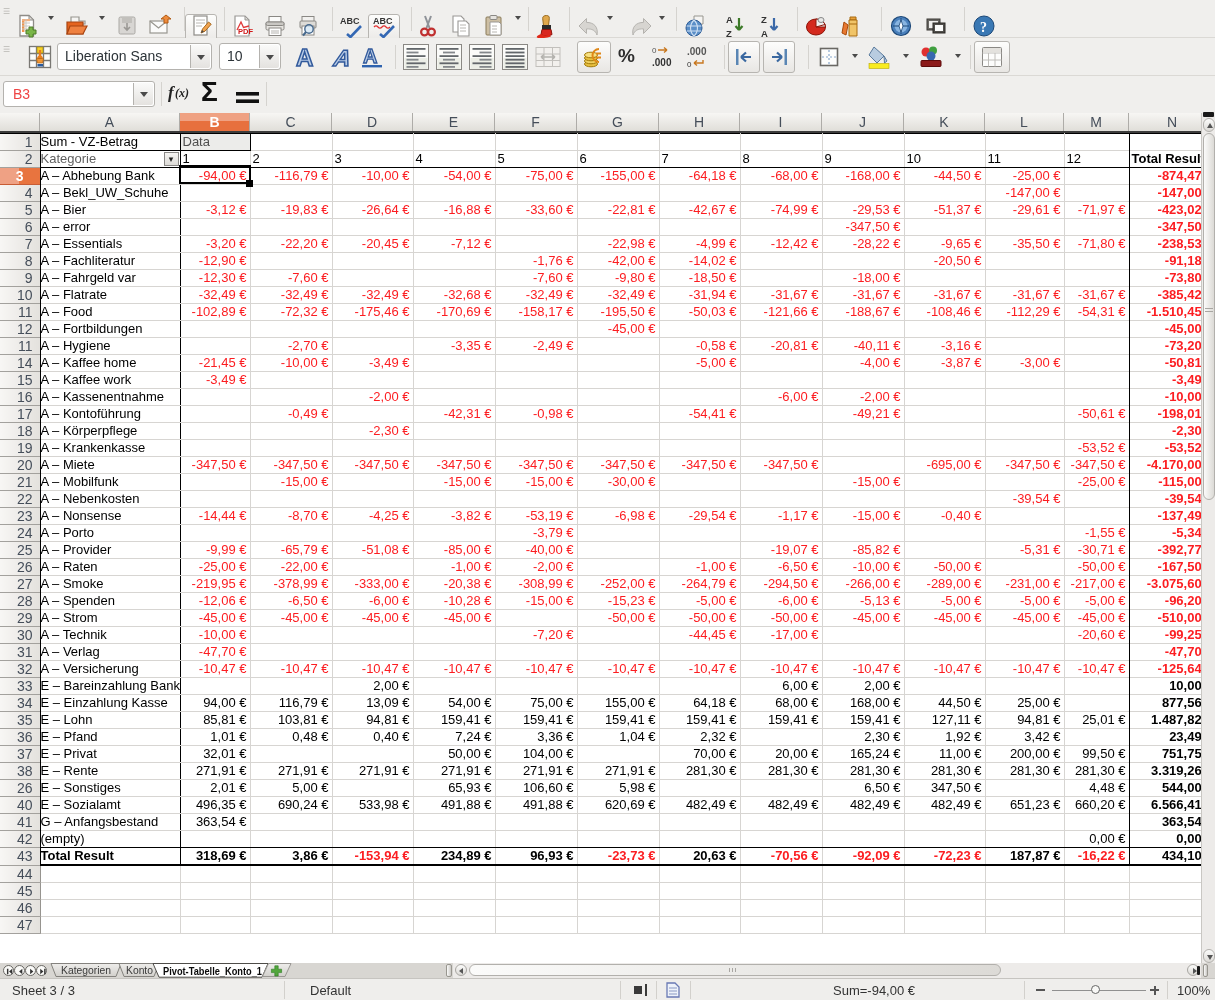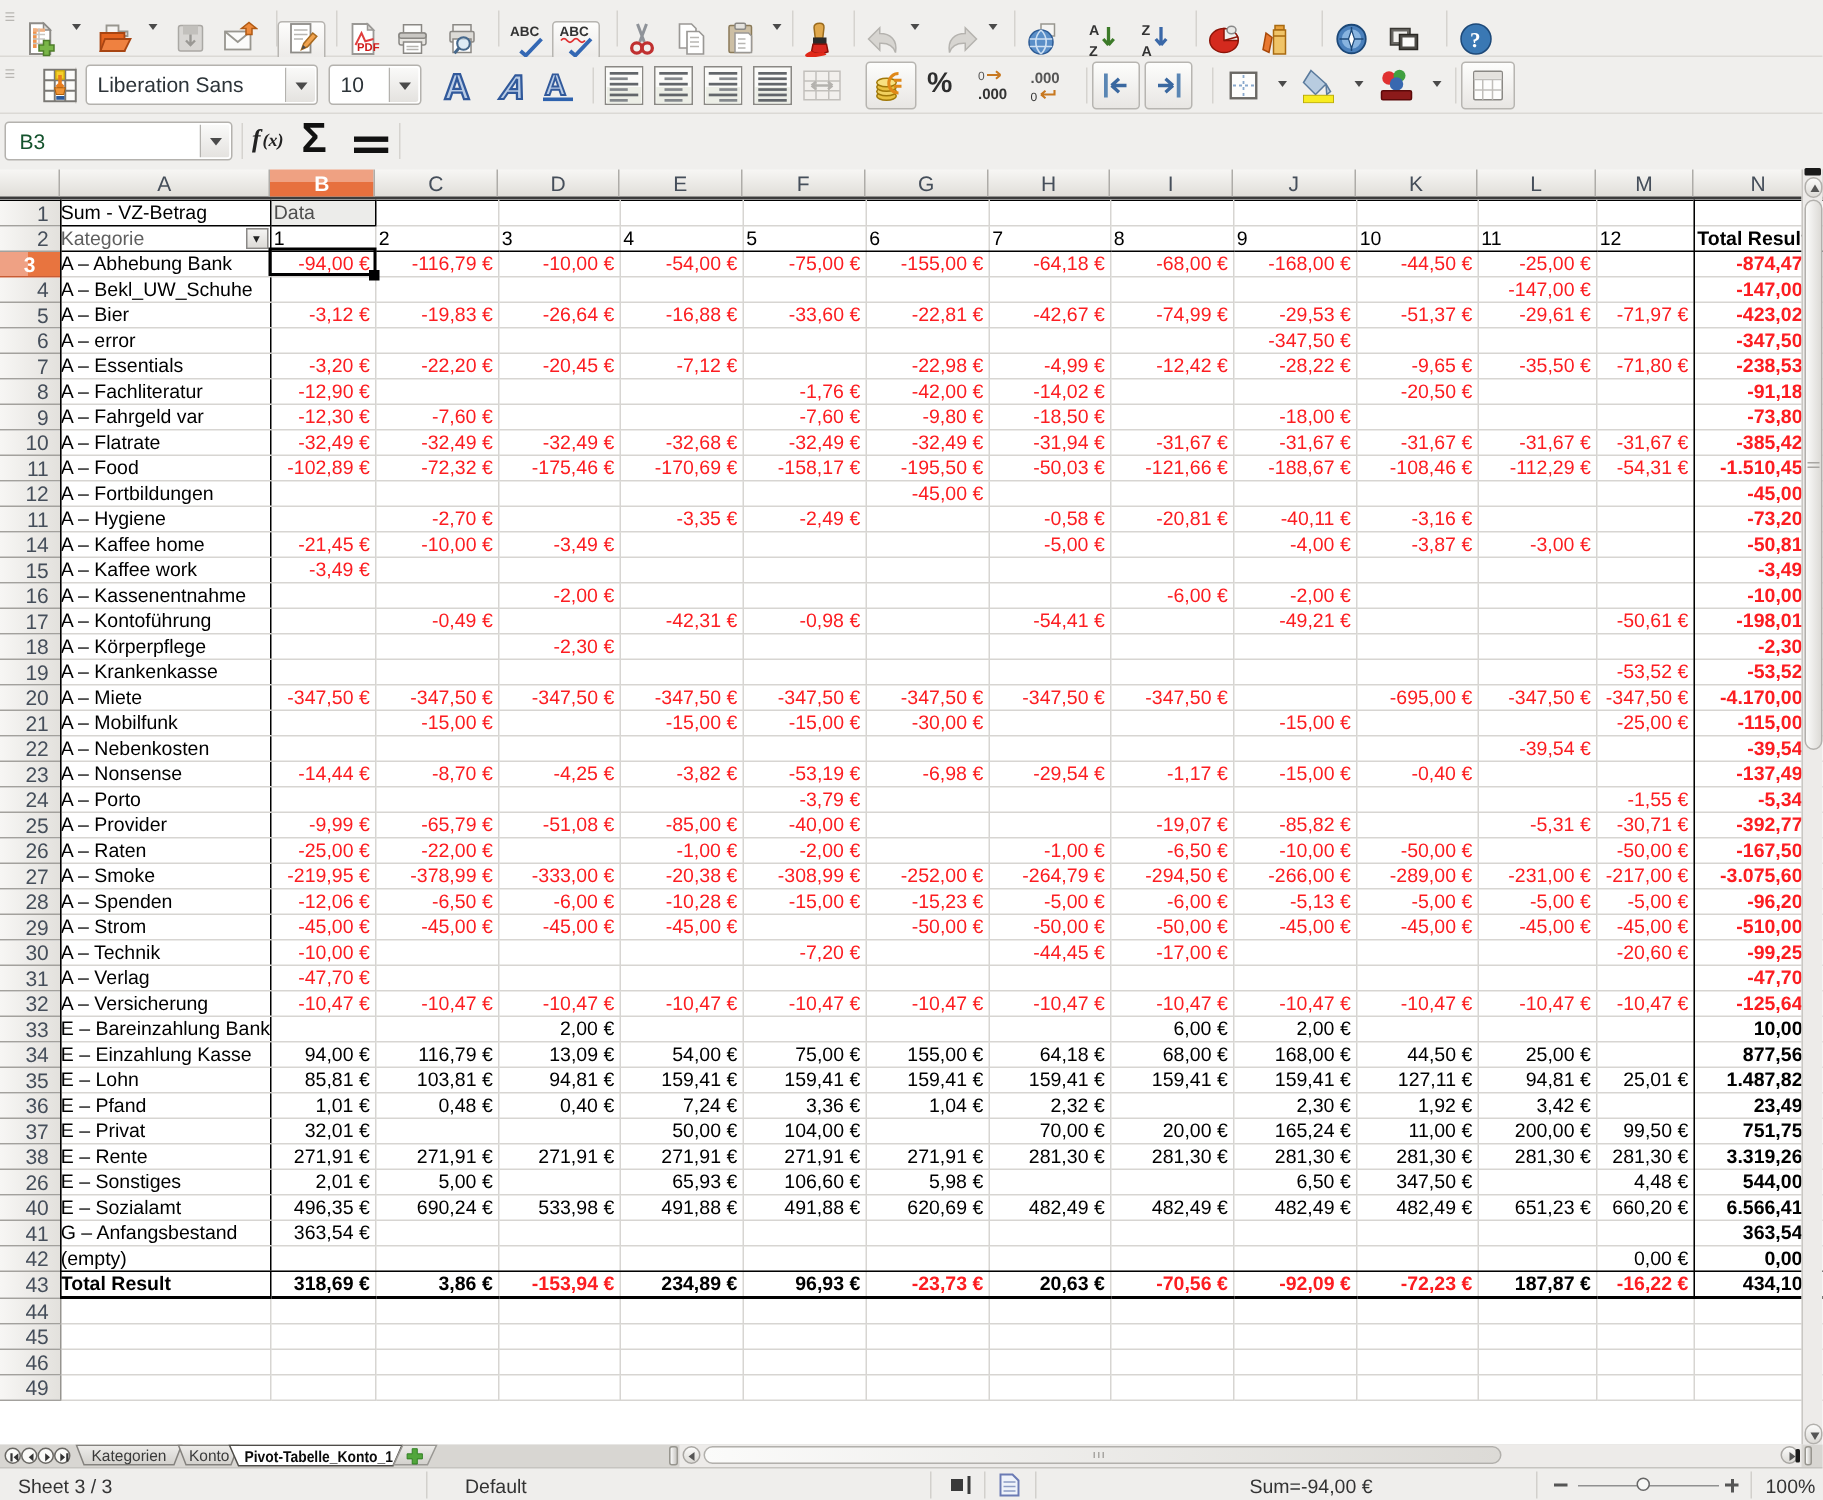--- a/index.html
+++ b/index.html
@@ -8,21 +8,21 @@
 #fb{position:absolute;left:0;top:76px;width:1215px;height:37px;background:#f0efed}
 .grip{position:absolute;left:3px;top:10px;width:6px;height:17px;color:#b9b7b3;font-size:8px;line-height:4px}
 .sep{position:absolute;top:7px;width:1px;height:24px;background:#d5d3cf}
 .ico{position:absolute;top:14px;width:24px;height:24px}
 .ico2{position:absolute;top:7px;width:24px;height:24px}
 .dd{position:absolute;top:16px;width:0;height:0;border-left:3.5px solid transparent;border-right:3.5px solid transparent;border-top:4px solid #4a4a4a}
 .tbtn{position:absolute;top:3px;width:32px;height:32px;border:1px solid #b7b5b1;border-radius:3px;background:linear-gradient(#fdfdfc,#e8e6e3)}
 
 .namebox{position:absolute;left:3px;top:5px;width:152px;height:26px;background:#fff;border:1px solid #b4b2ae;border-radius:3px}
 .namebox .btn{position:absolute;right:1px;top:1px;width:20px;height:22px;border-left:1px solid #b4b2ae;border-radius:0 2px 2px 0;background:linear-gradient(#fafaf9,#e4e2df)}
-.fbtxt{font-size:14px;color:#14532d;padding:4px 0 0 9px}
+.fbtxt{font-size:14px;color:#ef4444;padding:4px 0 0 9px}
 .finput{position:absolute;left:271px;top:5px;width:944px;height:26px;background:#fff;border:1px solid #c8c6c2;border-right:none}
 
 #colhdr{position:absolute;left:0;top:113px;width:1215px;height:20px;background:linear-gradient(#f7f6f4,#e0ded9);border-bottom:2px solid #3c3c3c}
 #colhdr .ch{position:absolute;top:0;height:18px;border-right:1px solid #aeaca8;color:#454e5a;font-size:14px;text-align:center;line-height:19px}
 #colhdr .chsel{background:linear-gradient(180deg,#efa182 0 45%,#e7703e 45%);color:#fff;font-weight:bold}
 
 #gridwrap{position:absolute;left:0;top:133px;width:1216px;height:830px;overflow:hidden;background:#fff}
 #grid{border-collapse:collapse;table-layout:fixed;width:1216px;font-size:13px;color:#000}
 #grid td{height:17px;padding:0 3px 0 0;border-right:1px solid #d7d5d2;border-bottom:1px solid #d7d5d2;overflow:hidden;white-space:nowrap;vertical-align:middle;line-height:16px}
 #grid td.rh{background:linear-gradient(90deg,#f7f6f4,#e3e1dd);border-right:1px solid #96948f;border-bottom:1px solid #a3a19d;color:#454e5a;font-size:14px;text-align:right;padding:0 7px 0 0}
@@ -1175,21 +1175,21 @@
           <td class="ce"></td>
           <td class="ce"></td>
           <td class="ce"></td>
           <td class="ce"></td>
           <td class="ce"></td>
           <td class="ce"></td>
           <td class="ce"></td>
           <td class="ce"></td>
         </tr>
 <tr>
-          <td class="rh">49</td>
+          <td class="rh">47</td>
           <td class="ce"></td>
           <td class="ce"></td>
           <td class="ce"></td>
           <td class="ce"></td>
           <td class="ce"></td>
           <td class="ce"></td>
           <td class="ce"></td>
           <td class="ce"></td>
           <td class="ce"></td>
           <td class="ce"></td>

